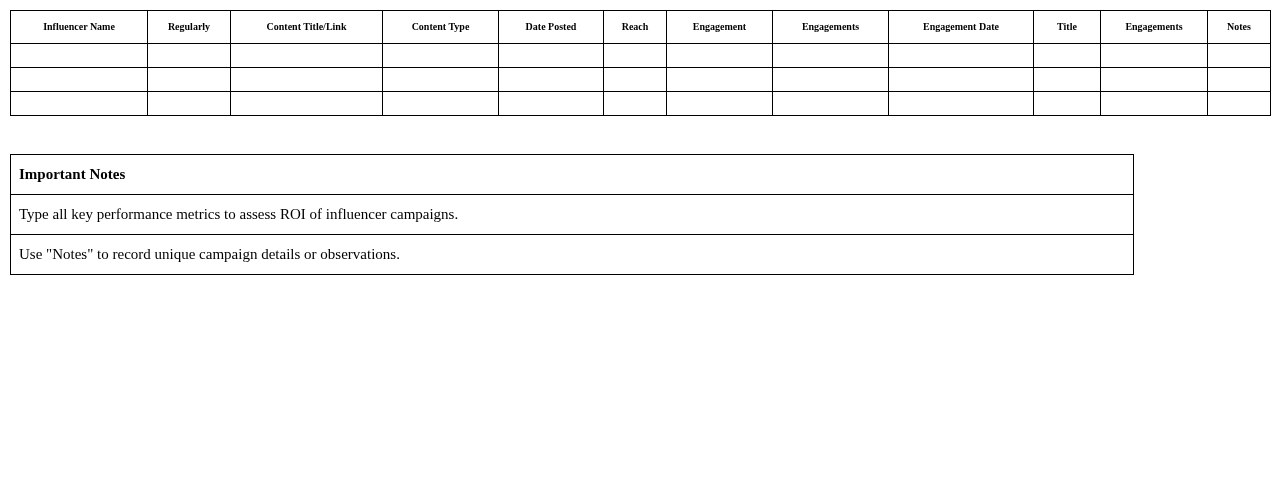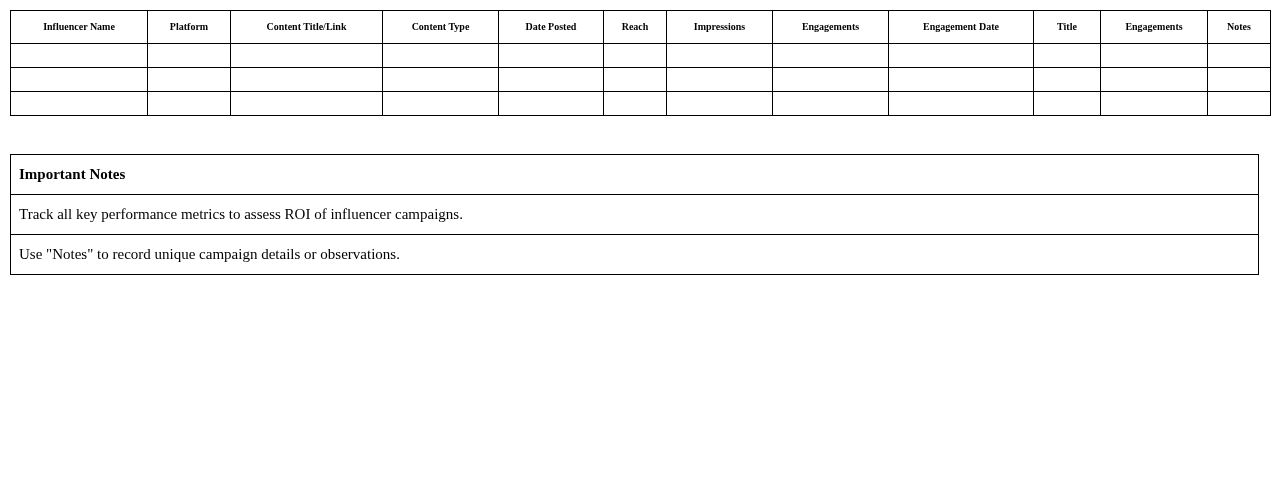--- a/index.html
+++ b/index.html
@@ -38,21 +38,21 @@
     text-align: center;
     height: 24px;
   }
   table.metrics-table td {
     height: 15px;
   }
   .spacer {
     height: 38px;
   }
   table.notes-table {
-    width: 1249px;
+    width: 1124px;
   }
   table.notes-table td {
     border: 1px solid #000000;
     padding: 6px 8px;
     font-size: 15px;
     line-height: 1.3;
     height: 27px;
     vertical-align: middle;
   }
   table.notes-table td.notes-header {
@@ -75,26 +75,26 @@
       <col style="width:106px">
       <col style="width:116px">
       <col style="width:145px">
       <col style="width:67px">
       <col style="width:107px">
       <col style="width:63px">
     </colgroup>
     <thead>
       <tr>
         <th>Influencer Name</th>
-        <th>Platform</th>
+        <th>Regularly</th>
         <th>Content Title/Link</th>
         <th>Content Type</th>
         <th>Date Posted</th>
         <th>Reach</th>
-        <th>Impressions</th>
+        <th>Engagement</th>
         <th>Engagements</th>
         <th>Engagement Date</th>
         <th>Title</th>
         <th>Engagements</th>
         <th>Notes</th>
       </tr>
     </thead>
     <tbody>
       <tr>
         <td></td>
@@ -142,21 +142,21 @@
   </table>
 
   <div class="spacer"></div>
 
   <table class="notes-table">
     <tbody>
       <tr>
         <td class="notes-header">Important Notes</td>
       </tr>
       <tr>
-        <td>Track all key performance metrics to assess ROI of influencer campaigns.</td>
+        <td>Type all key performance metrics to assess ROI of influencer campaigns.</td>
       </tr>
       <tr>
         <td>Use "Notes" to record unique campaign details or observations.</td>
       </tr>
     </tbody>
   </table>
 
 </div>
 
 </body></html>

